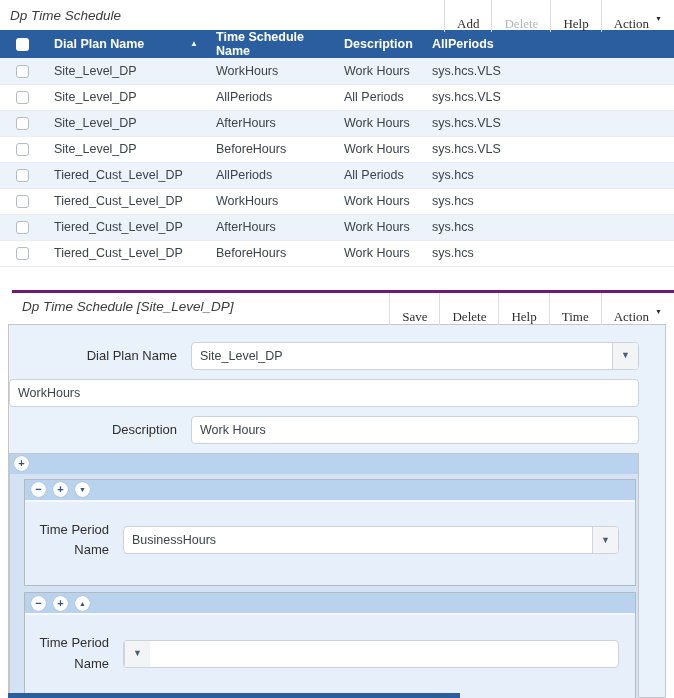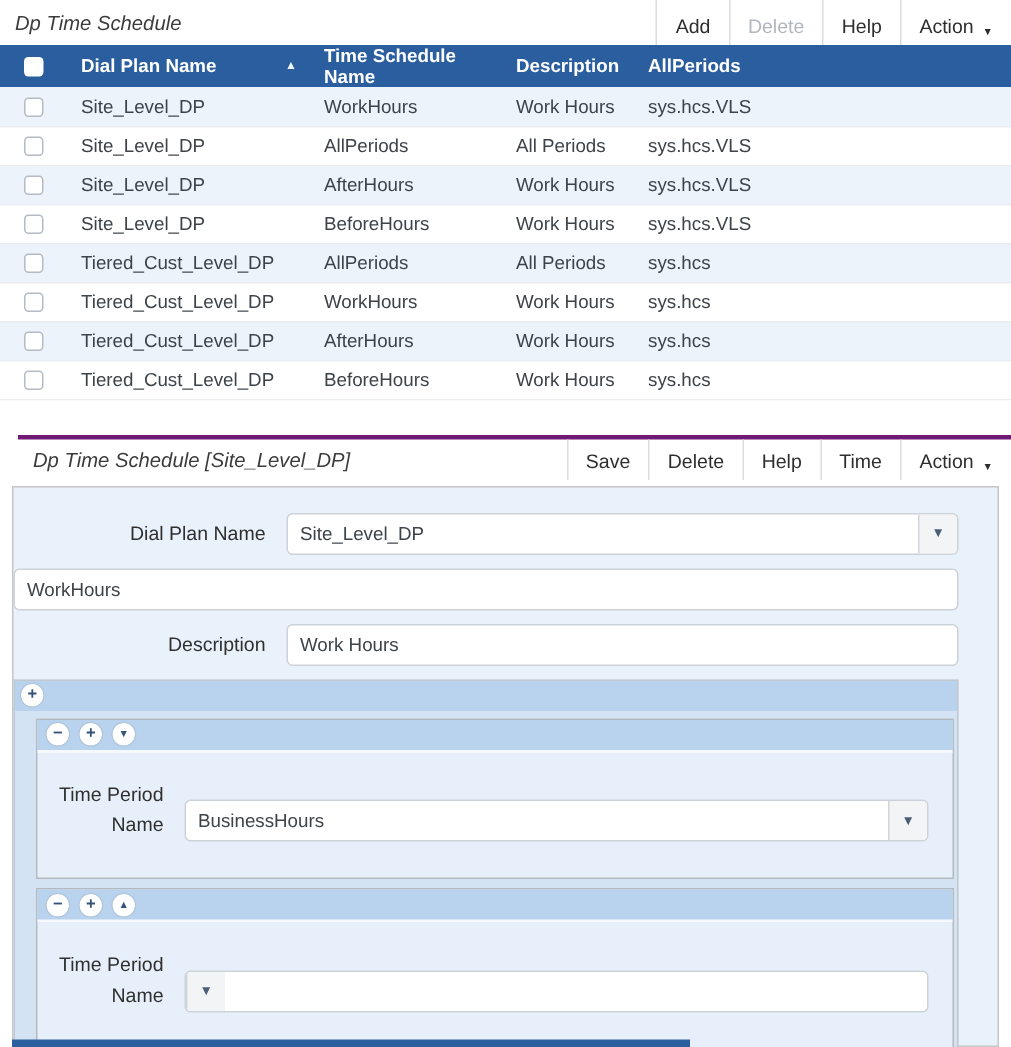--- a/index.html
+++ b/index.html
@@ -5,21 +5,21 @@
   * { box-sizing: border-box; margin: 0; padding: 0; }
   html,body { background:#fff; }
   body { font-family: "Liberation Sans", "DejaVu Sans", sans-serif; }
   .app { position: relative; width: 674px; height: 698px; background: #fff; overflow: hidden; }
 
   
   .panel-header { height: 30px; display: flex; align-items: center; justify-content: space-between; padding: 0 0 0 10px; background: #fff; }
   .panel-header.bordered-top { border-top: 3px solid #701a75; margin-left: 12px; }
   .panel-title { font-size: 13.5px; color: #3c3c3c; font-style: italic; }
   .toolbar { display: flex; align-items: stretch; height: 100%; }
-  .tb-btn { display: flex; align-items: flex-end; background: transparent; border: none; border-left: 1px solid #dcdcdc; padding: 5px 12px; font-family: Liberation Sans, sans-serif; font-size: 13px; color: #2e2e2e; cursor: pointer; }
+  .tb-btn { display: flex; align-items: flex-start; background: transparent; border: none; border-left: 1px solid #dcdcdc; padding: 16px 12px; font-family: Liberation Serif, serif; font-size: 13px; color: #2e2e2e; cursor: pointer; }
   .tb-btn.disabled { color: #b2b7bd; cursor: default; }
   .caret-icon { font-size: 7px; color: #2e2e2e; margin-left: 6px; line-height: 1; }
 
   
   table { width: 100%; border-collapse: collapse; table-layout: fixed; }
   thead th { background: #2b5e9e; color: #fff; font-size: 12.5px; font-weight: 700; text-align: left; height: 26px; padding: 0 8px 0 10px; }
   th.col-check, td.col-check { width: 44px; text-align: center; padding: 0; }
   th.col-dp, td.col-dp { width: 162px; }
   th.col-ts, td.col-ts { width: 128px; }
   th.col-desc, td.col-desc { width: 88px; }
@@ -48,21 +48,21 @@
 
   
   .tp-wrapper { border: 1px solid #c2c8ce; background: #d4e3f4; padding-bottom: 5px; }
   .tp-addbar { height: 20px; background: #b9d3ee; display: flex; align-items: center; padding-left: 4px; margin-bottom: 5px; }
   .circle-btn { width: 15px; height: 15px; border-radius: 50%; border: none; background: #fff; color: #35547a; display: flex; align-items: center; justify-content: center; cursor: pointer; box-shadow: 0 0 1px rgba(0,0,0,0.35); padding: 0; margin-right: 7px; font-family: inherit; }
   .glyph-pm { font-size: 11px; font-weight: 700; line-height: 1; }
   .glyph-tri { font-size: 7px; line-height: 1; }
   .tp-group { margin: 0 2px 0 14px; border: 1px solid #b3b9bf; background: #e7f0fa; }
   .tp-group + .tp-group { margin-top: 6px; }
   .tp-head { height: 22px; background: #b9d3ee; display: flex; align-items: center; padding-left: 6px; border-bottom: 2px solid #f5f9fd; }
-  .tp-body { display: flex; align-items: flex-end; padding: 18px 16px 24px 8px; }
+  .tp-body { display: flex; align-items: center; padding: 18px 16px 24px 8px; }
   .tp-label { width: 76px; margin-right: 14px; text-align: right; font-size: 13px; color: #2f2f2f; line-height: 1.6; flex-shrink: 0; }
   .tp-body .select { flex: 1; }
 
   
   .bottom-bar { position: absolute; left: 8px; top: 693px; width: 452px; height: 5px; background: #2b5e9e; }
 </style>
 </head>
 <body>
 
 <div class="app">

